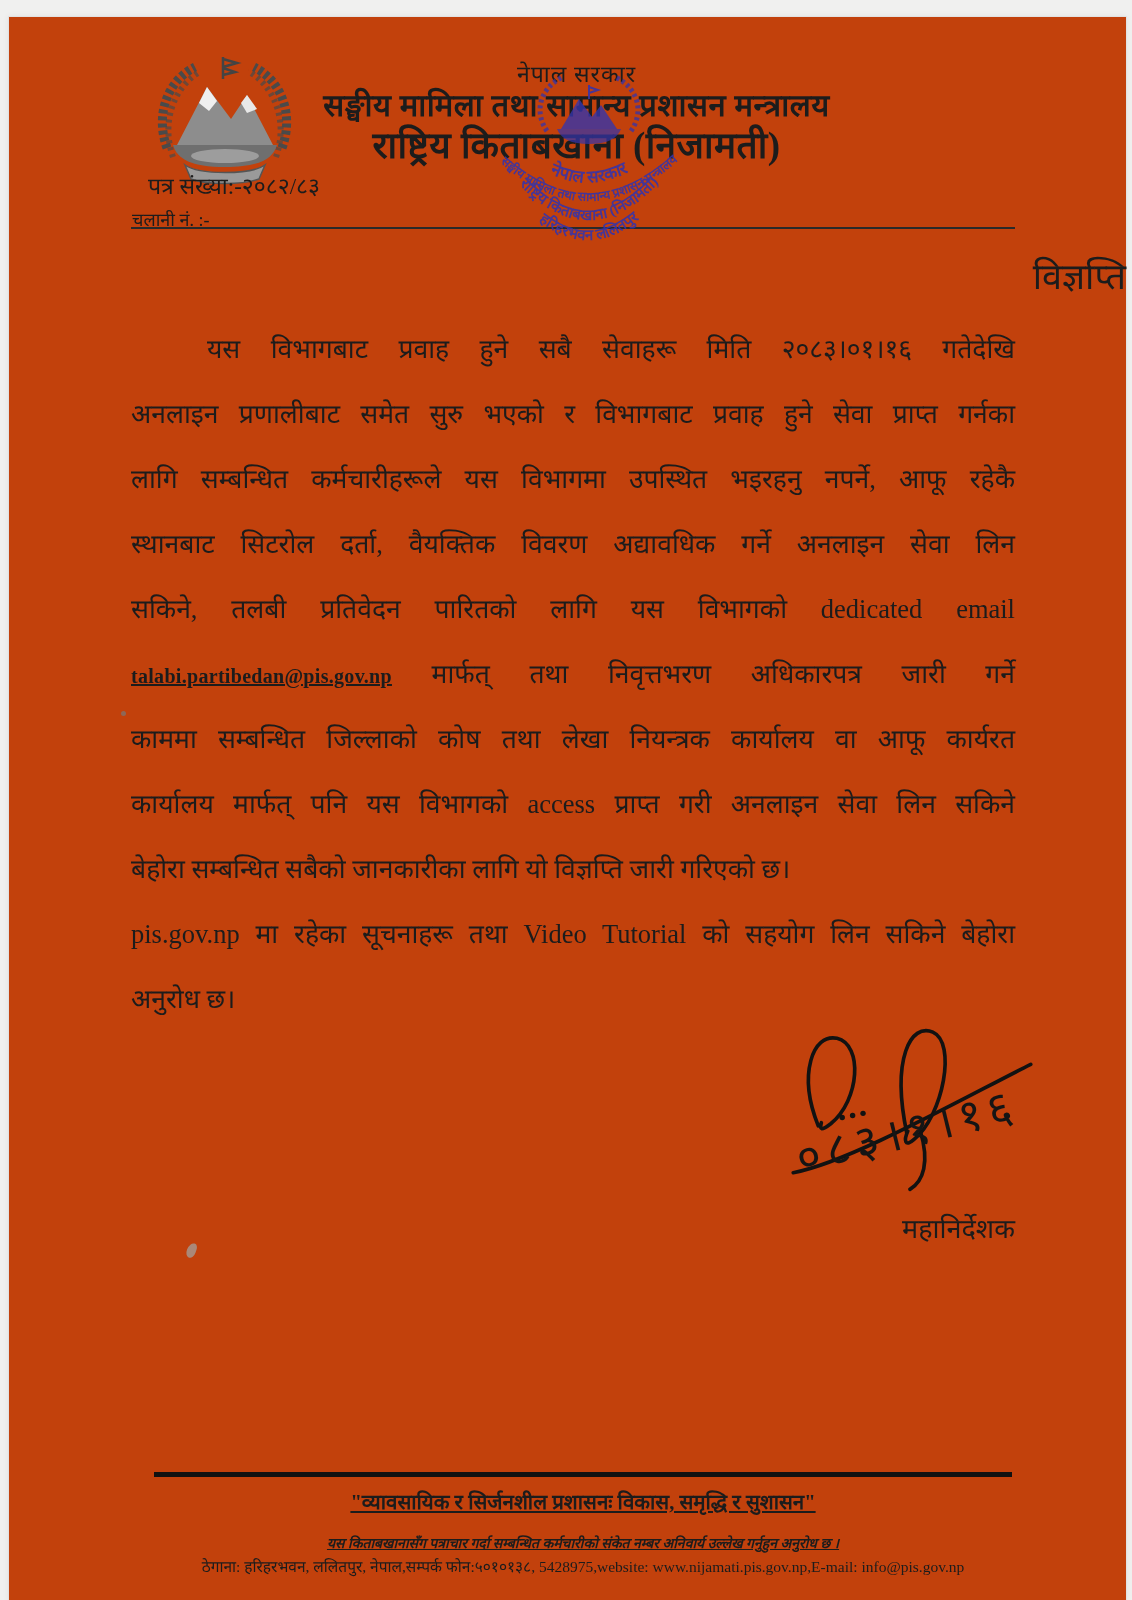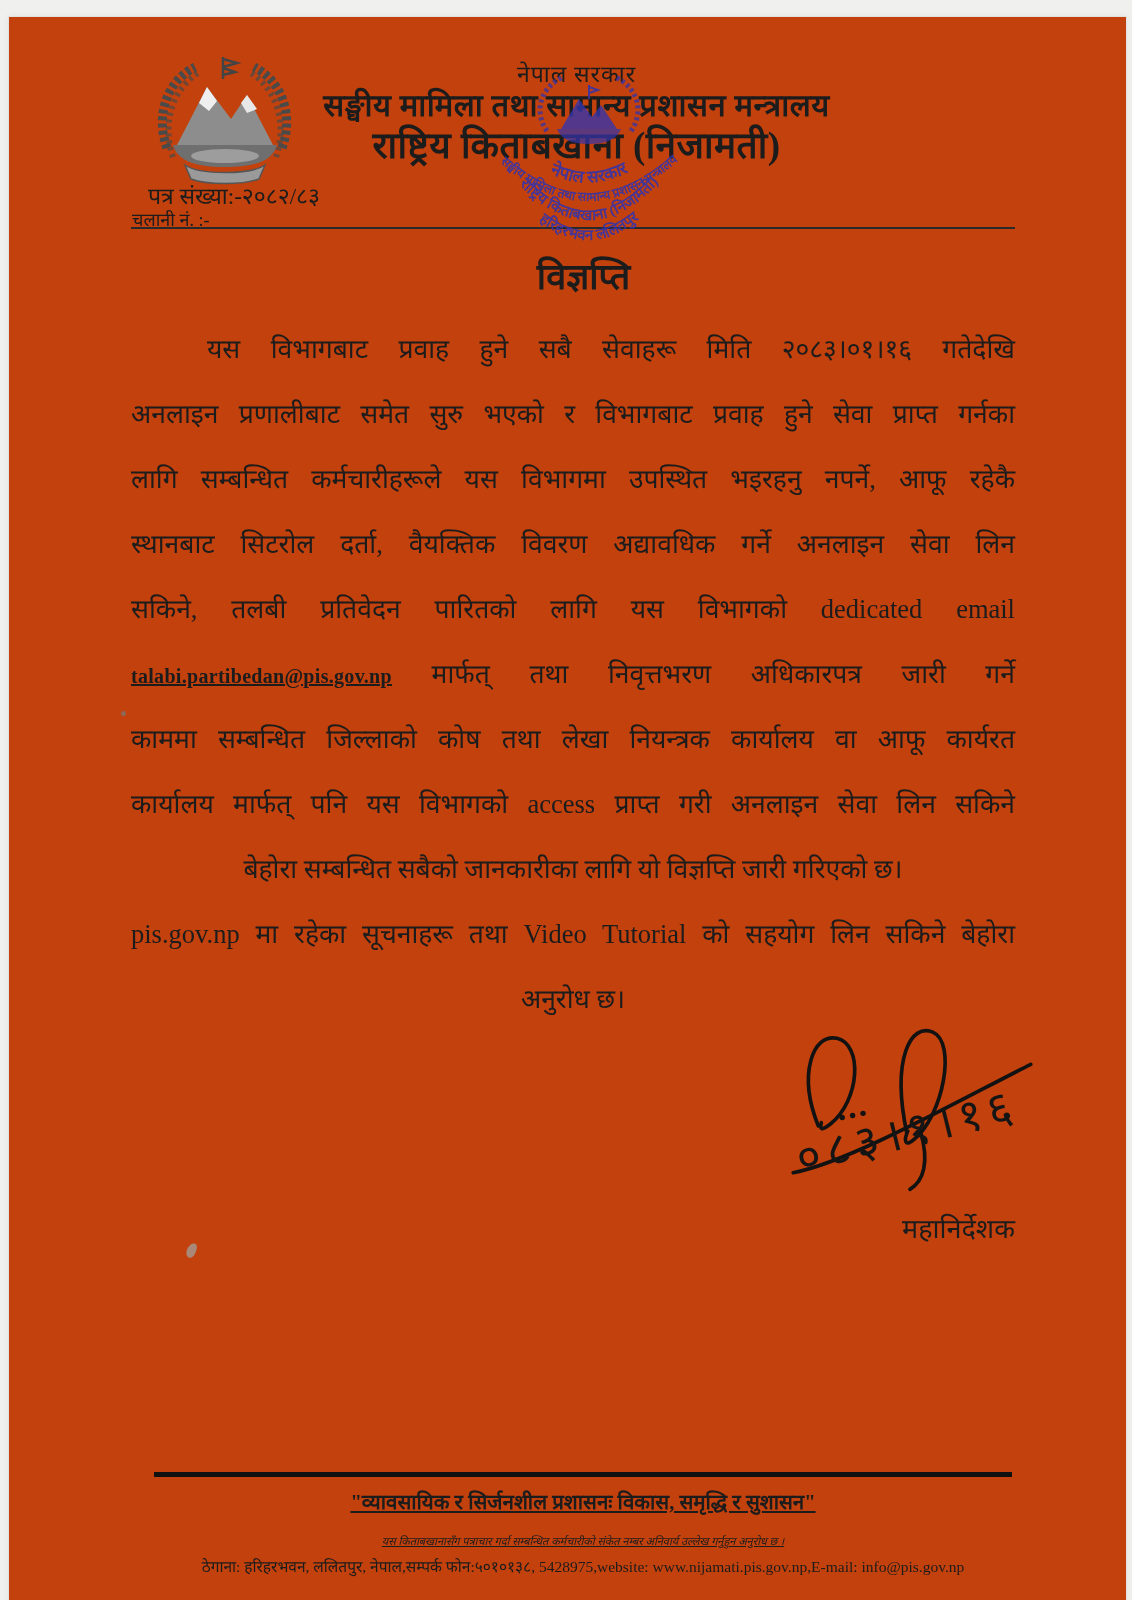--- a/index.html
+++ b/index.html
@@ -12,51 +12,51 @@
   .sheet{
     position:absolute;left:8px;top:16px;width:1117px;height:1584px;
     background:#c2410c;border:1px solid #e2e2e2;border-bottom:none;
     box-shadow:0 0 6px rgba(0,0,0,0.06);
   }
   
   .hdr-line{position:absolute;left:18px;right:0;text-align:center;white-space:nowrap;}
   .gov{top:40px;font-size:23px;letter-spacing:1px;}
   .ministry{top:66px;font-size:31px;font-weight:bold;letter-spacing:.5px;}
   .dept{top:101px;font-size:37px;font-weight:bold;letter-spacing:.5px;}
-  .ref{position:absolute;left:139px;top:162px;font-size:23px;}
+  .ref{position:absolute;left:139px;top:152px;font-size:23px;}
   .dispatch{position:absolute;left:123px;top:190px;font-size:18px;}
   .hrule{position:absolute;left:122px;top:210px;width:884px;height:2px;background:#2a2a2a;}
   .emblem{position:absolute;left:138px;top:36px;width:155px;height:142px;}
   .stamp{position:absolute;left:420px;top:30px;width:320px;height:230px;opacity:.88;}
-  .doc-title{position:absolute;left:32px;right:0;top:234px;text-align:center;
-    font-size:36px;font-weight:bold;}
+  .doc-title{position:absolute;left:32px;right:0;top:234px;text-align:right;
+    font-size:36px;font-weight:normal;}
   
   .body-block{position:absolute;left:122px;top:300px;width:884px;font-size:26.5px;}
-  .line{height:65px;line-height:65px;white-space:nowrap;overflow:visible;text-align:center;}
+  .line{height:65px;line-height:65px;white-space:nowrap;overflow:visible;}
   .line.j{white-space:normal;text-align:justify;text-align-last:justify;}
   .line.indent{text-indent:76px;}
   .email{font-weight:bold;font-size:20px;letter-spacing:.3px;text-decoration:underline;}
   
   .sig-svg{position:absolute;left:778px;top:998px;width:250px;height:180px;}
   .sig-date{
     position:absolute;left:795px;top:1108px;width:230px;
     font-size:46px;transform:rotate(-14deg);transform-origin:left bottom;
     letter-spacing:6px;color:#151515;white-space:nowrap;
   }
   .designation{position:absolute;left:893px;top:1192px;font-size:27px;}
   
   .speck1{position:absolute;left:178px;top:1226px;width:9px;height:15px;
     background:#a49a94;border-radius:60% 40% 50% 50%;transform:rotate(20deg);opacity:.8;}
   .speck2{position:absolute;left:112px;top:694px;width:5px;height:5px;background:#777;border-radius:50%;opacity:.7;}
   
   .f-rule{position:absolute;left:145px;top:1455px;width:858px;height:5px;background:#111;}
   .f-center{position:absolute;left:145px;width:858px;text-align:center;white-space:nowrap;}
   .motto{top:1470px;font-size:20.5px;font-weight:bold;text-decoration:underline;}
   .address{top:1498px;font-size:15.5px;margin-top:40px;}
-  .note{top:1516px;font-size:11px;font-weight:normal;font-style:italic;text-decoration:underline;}
+  .note{top:1516px;font-size:14px;font-weight:bold;font-style:italic;text-decoration:underline;}
 </style>
 </head>
 <body>
 
 <div class="sheet">
 
   <svg class="emblem" viewBox="0 0 155 142">
     <g stroke="#4a4a4a" fill="none" stroke-width="3">
       <path d="M20,95 C8,62 20,28 48,14" stroke-dasharray="4 3" stroke-width="9"></path>
       <path d="M135,95 C147,62 135,28 107,14" stroke-dasharray="4 3" stroke-width="9"></path>

